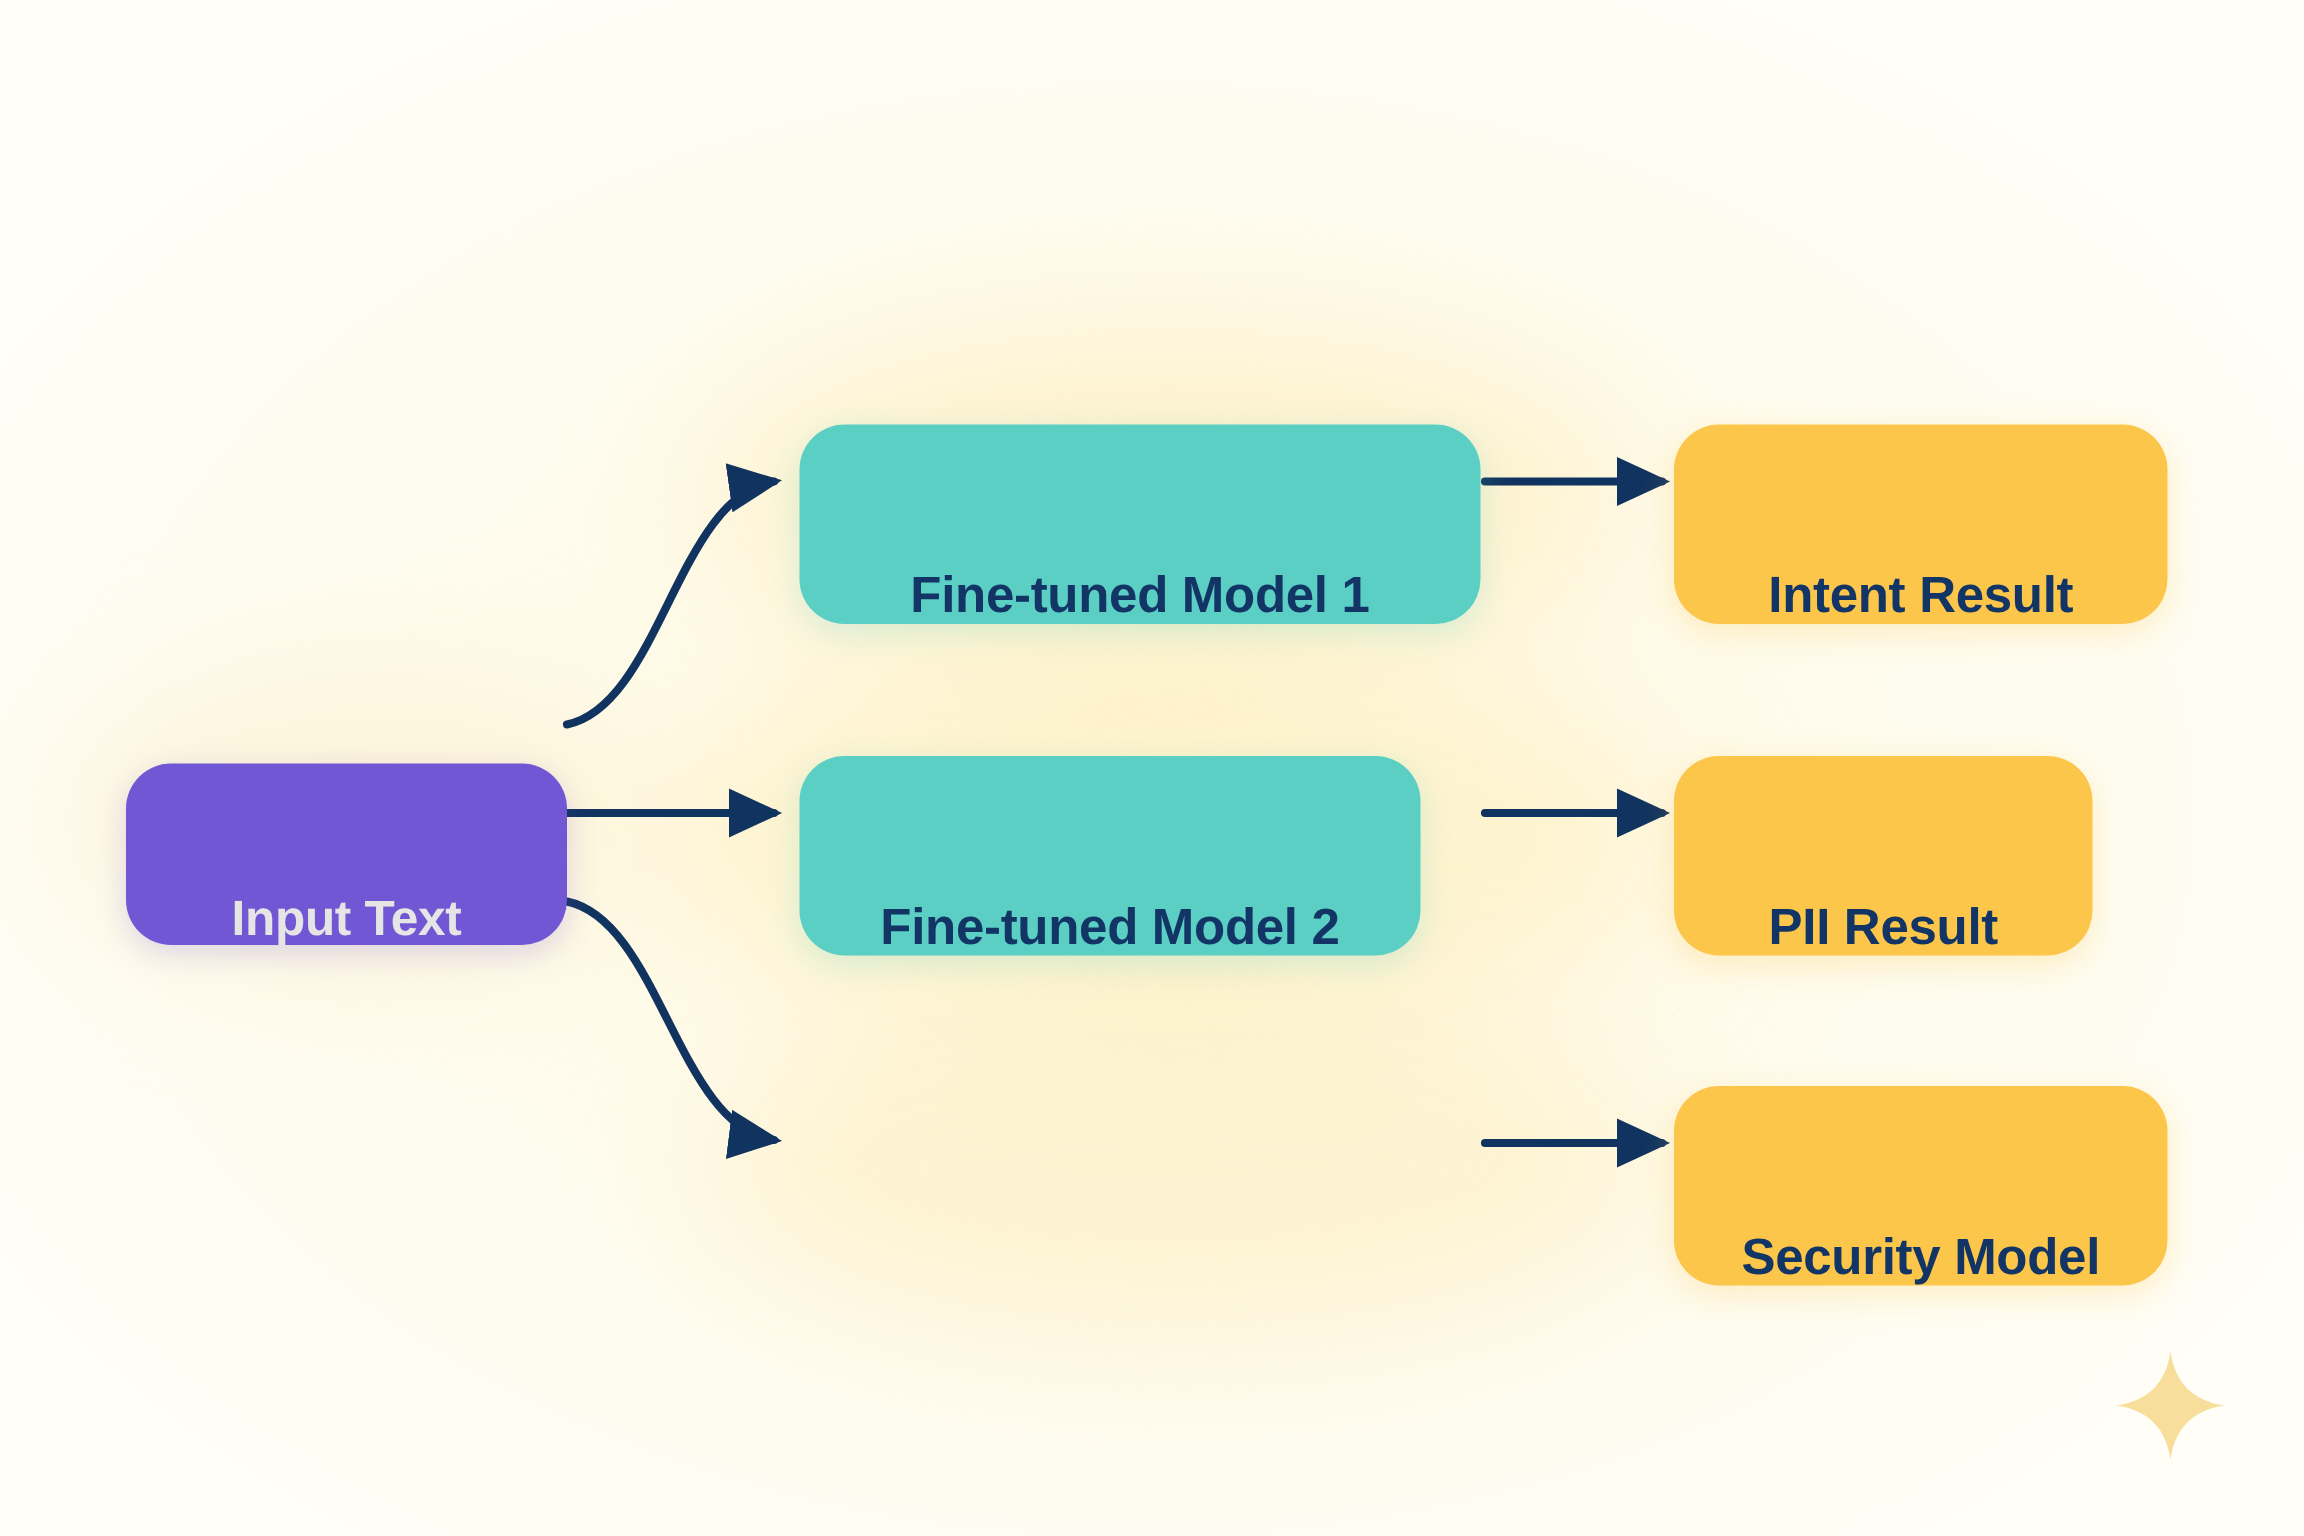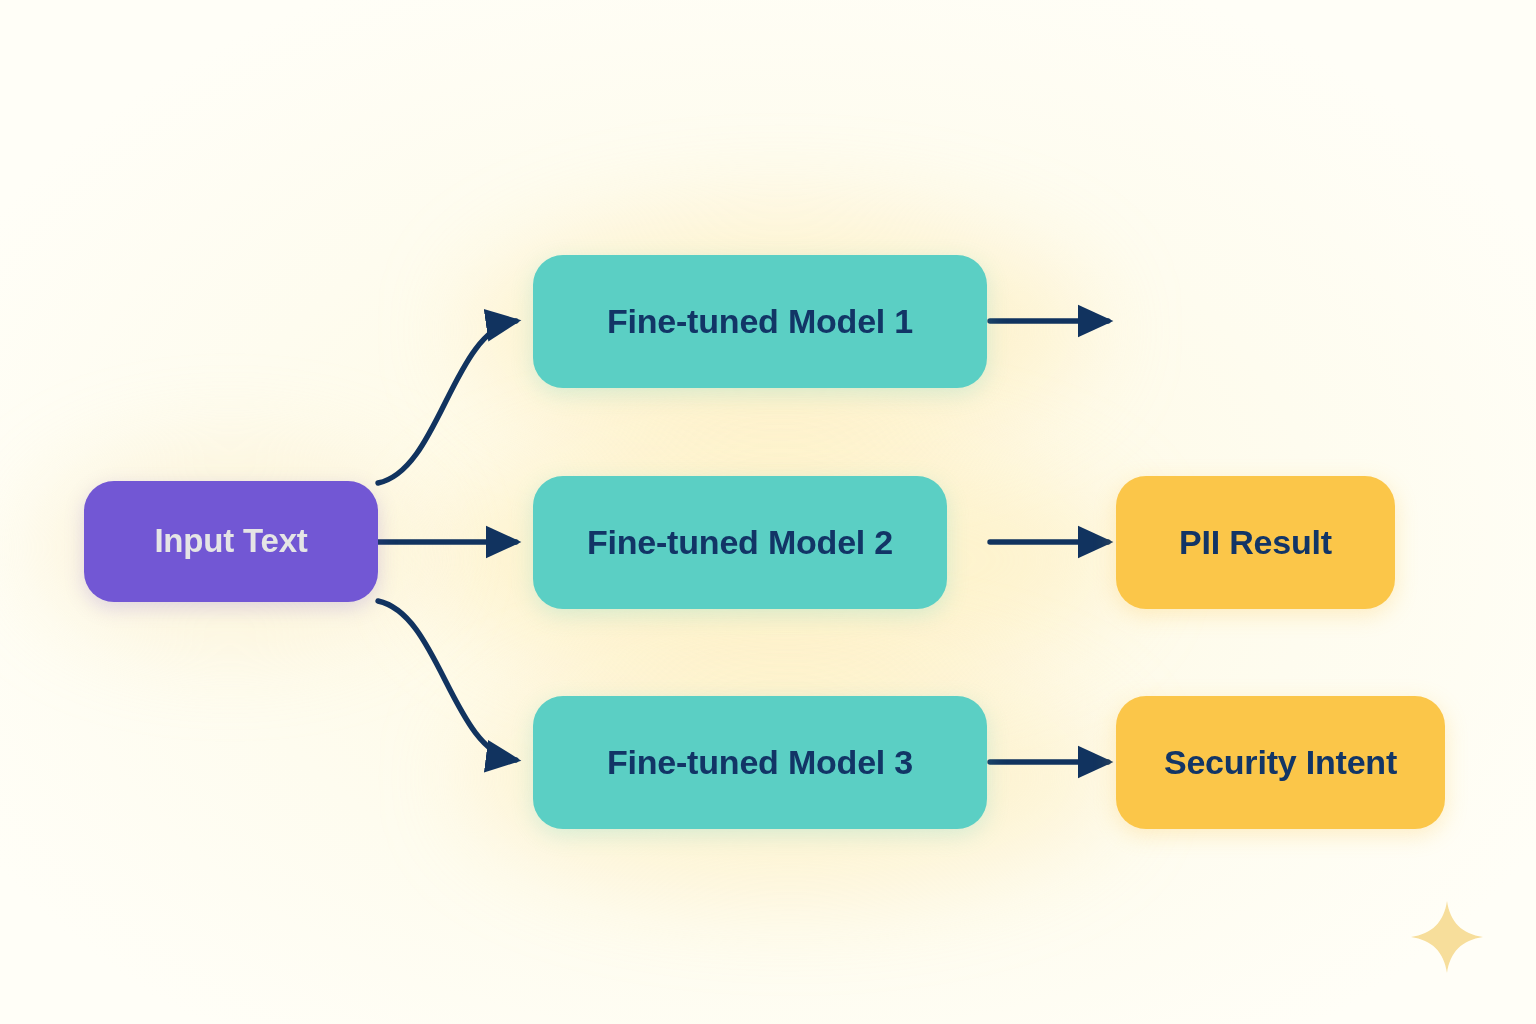--- a/index.html
+++ b/index.html
@@ -36,26 +36,27 @@
     left: 0;
     top: 0;
     width: 1536px;
     height: 1024px;
   }
 
   
   .node {
     position: absolute;
     display: flex;
-    align-items: center;
+    align-items: flex-end;
     justify-content: center;
     border-radius: 30px;
     box-sizing: border-box;
     text-align: center;
     letter-spacing: -0.2px;
+    margin-top: 28px;
   }
   .node-label {
     font-weight: bold;
     line-height: 1.1;
     white-space: nowrap;
   }
 
   .node.input {
     background: #7257D4;
     box-shadow: 0 6px 20px rgba(114, 87, 212, 0.22);
@@ -124,30 +125,30 @@
   </div>
 
   <div class="node model" style="left:533px; top:255px; width:454px; height:133px;">
     <span class="node-label">Fine-tuned Model 1</span>
   </div>
 
   <div class="node model" style="left:533px; top:476px; width:414px; height:133px;">
     <span class="node-label">Fine-tuned Model 2</span>
   </div>
 
-  <div class="node model" style="left:533px; top:696px; width:454px; height:133px;">
-    <span class="node-label">Fine-tuned Model 3</span>
+
+  <div class="node result" style="left:1116px; top:255px; width:329px; height:133px;">
+    <span class="node-label">Intent Result</span>
   </div>
-
 
   <div class="node result" style="left:1116px; top:476px; width:279px; height:133px;">
     <span class="node-label">PII Result</span>
   </div>
 
   <div class="node result" style="left:1116px; top:696px; width:329px; height:133px;">
-    <span class="node-label">Security Intent</span>
+    <span class="node-label">Security Model</span>
   </div>
 
   <svg id="sparkle" style="left:1405px; top:895px;" width="84" height="84" viewBox="0 0 84 84" xmlns="http://www.w3.org/2000/svg">
     <path d="M42 6 C45 27 57 39 78 42 C57 45 45 57 42 78 C39 57 27 45 6 42 C27 39 39 27 42 6 Z" fill="#F7DE9B"></path>
   </svg>
 
 </div>
 
 </body></html>

